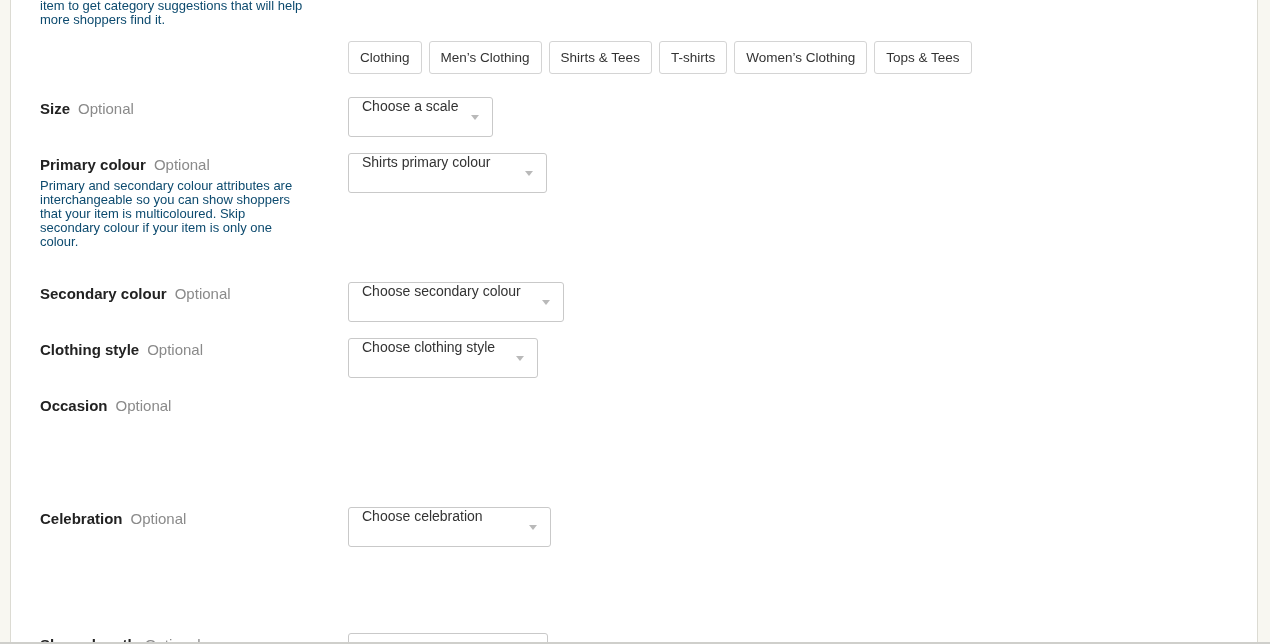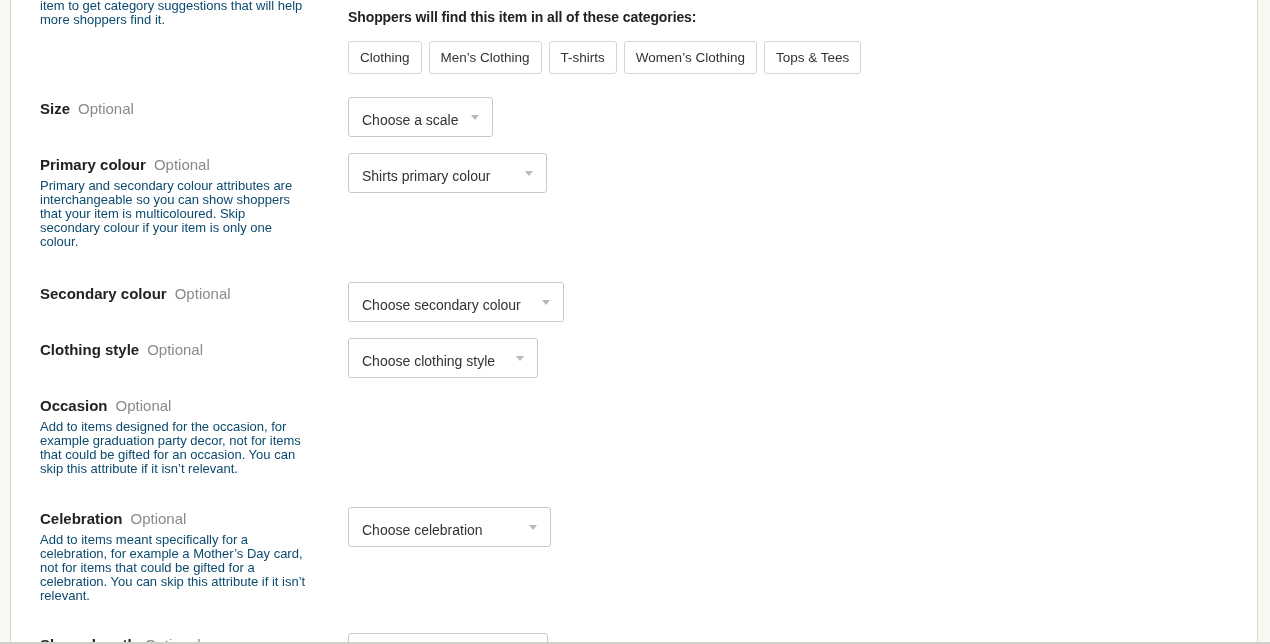--- a/index.html
+++ b/index.html
@@ -27,46 +27,46 @@
     height:33px;box-sizing:border-box;display:flex;align-items:center;
     padding:0 11px;border:1px solid #d4d4d4;border-radius:3px;
     background:#fff;font-size:13.5px;color:#333;white-space:nowrap;
   }
   .row-label{display:flex;align-items:flex-end;gap:8px;white-space:nowrap;}
   .lab{font-size:15px;font-weight:bold;color:#222;}
   .opt{font-size:15px;color:#8a8a8a;}
   .dd{
     height:40px;box-sizing:border-box;position:absolute;
     border:1px solid #c9c9c9;border-radius:3px;background:#fff;
-    display:flex;align-items:flex-end;padding:0 30px 8px 13px;
+    display:flex;align-items:flex-start;padding:0 30px 8px 13px;
     font-size:14px;color:#333;cursor:pointer;white-space:nowrap;
   }
   .caret{
     position:absolute;right:13px;top:50%;margin-top:-2px;
     width:0;height:0;
     border-left:4.5px solid transparent;border-right:4.5px solid transparent;
     border-top:5.5px solid #b9b9b9;
   }
   .bottom-edge{
     position:absolute;left:0;top:642px;width:1270px;height:2px;background:#cfcfcb;
   }
 </style>
 </head>
 <body>
 
 <div class="card">
 
   <div class="help abs" style="left:29px;top:-1px">item to get category suggestions that will help
 more shoppers find it.</div>
 
-  <div class="heading abs" style="left:337px;top:9px">Shoppers will find this item in all of these categories:</div>
 
   <div class="chips abs" style="left:337px;top:41px">
     <div class="chip">Clothing</div>
     <div class="chip">Men’s Clothing</div>
+    <div class="chip">Shirts &amp; Tees</div>
     <div class="chip">T-shirts</div>
     <div class="chip">Women’s Clothing</div>
     <div class="chip">Tops &amp; Tees</div>
   </div>
 
   <div class="abs" style="left:0;top:97px;width:100%;height:40px">
     <div class="row-label abs" style="left:29px;top:3px">
       <span class="lab">Size</span>
       <span class="opt">Optional</span>
     </div>
@@ -112,36 +112,27 @@
       <span>Choose clothing style</span>
       <span class="caret"></span>
     </div>
   </div>
 
   <div class="abs" style="left:0;top:394px;width:100%;height:95px">
     <div class="row-label abs" style="left:29px;top:3px">
       <span class="lab">Occasion</span>
       <span class="opt">Optional</span>
     </div>
-    <div class="help abs" style="left:29px;top:26px">Add to items designed for the occasion, for
-example graduation party decor, not for items
-that could be gifted for an occasion. You can
-skip this attribute if it isn’t relevant.</div>
   </div>
 
   <div class="abs" style="left:0;top:507px;width:100%;height:110px">
     <div class="row-label abs" style="left:29px;top:3px">
       <span class="lab">Celebration</span>
       <span class="opt">Optional</span>
     </div>
-    <div class="help abs" style="left:29px;top:26px">Add to items meant specifically for a
-celebration, for example a Mother’s Day card,
-not for items that could be gifted for a
-celebration. You can skip this attribute if it isn’t
-relevant.</div>
     <div class="dd" style="left:337px;top:0;width:203px">
       <span>Choose celebration</span>
       <span class="caret"></span>
     </div>
   </div>
 
   <div class="abs" style="left:0;top:633px;width:100%;height:40px">
     <div class="row-label abs" style="left:29px;top:3px">
       <span class="lab">Sleeve length</span>
       <span class="opt">Optional</span>

